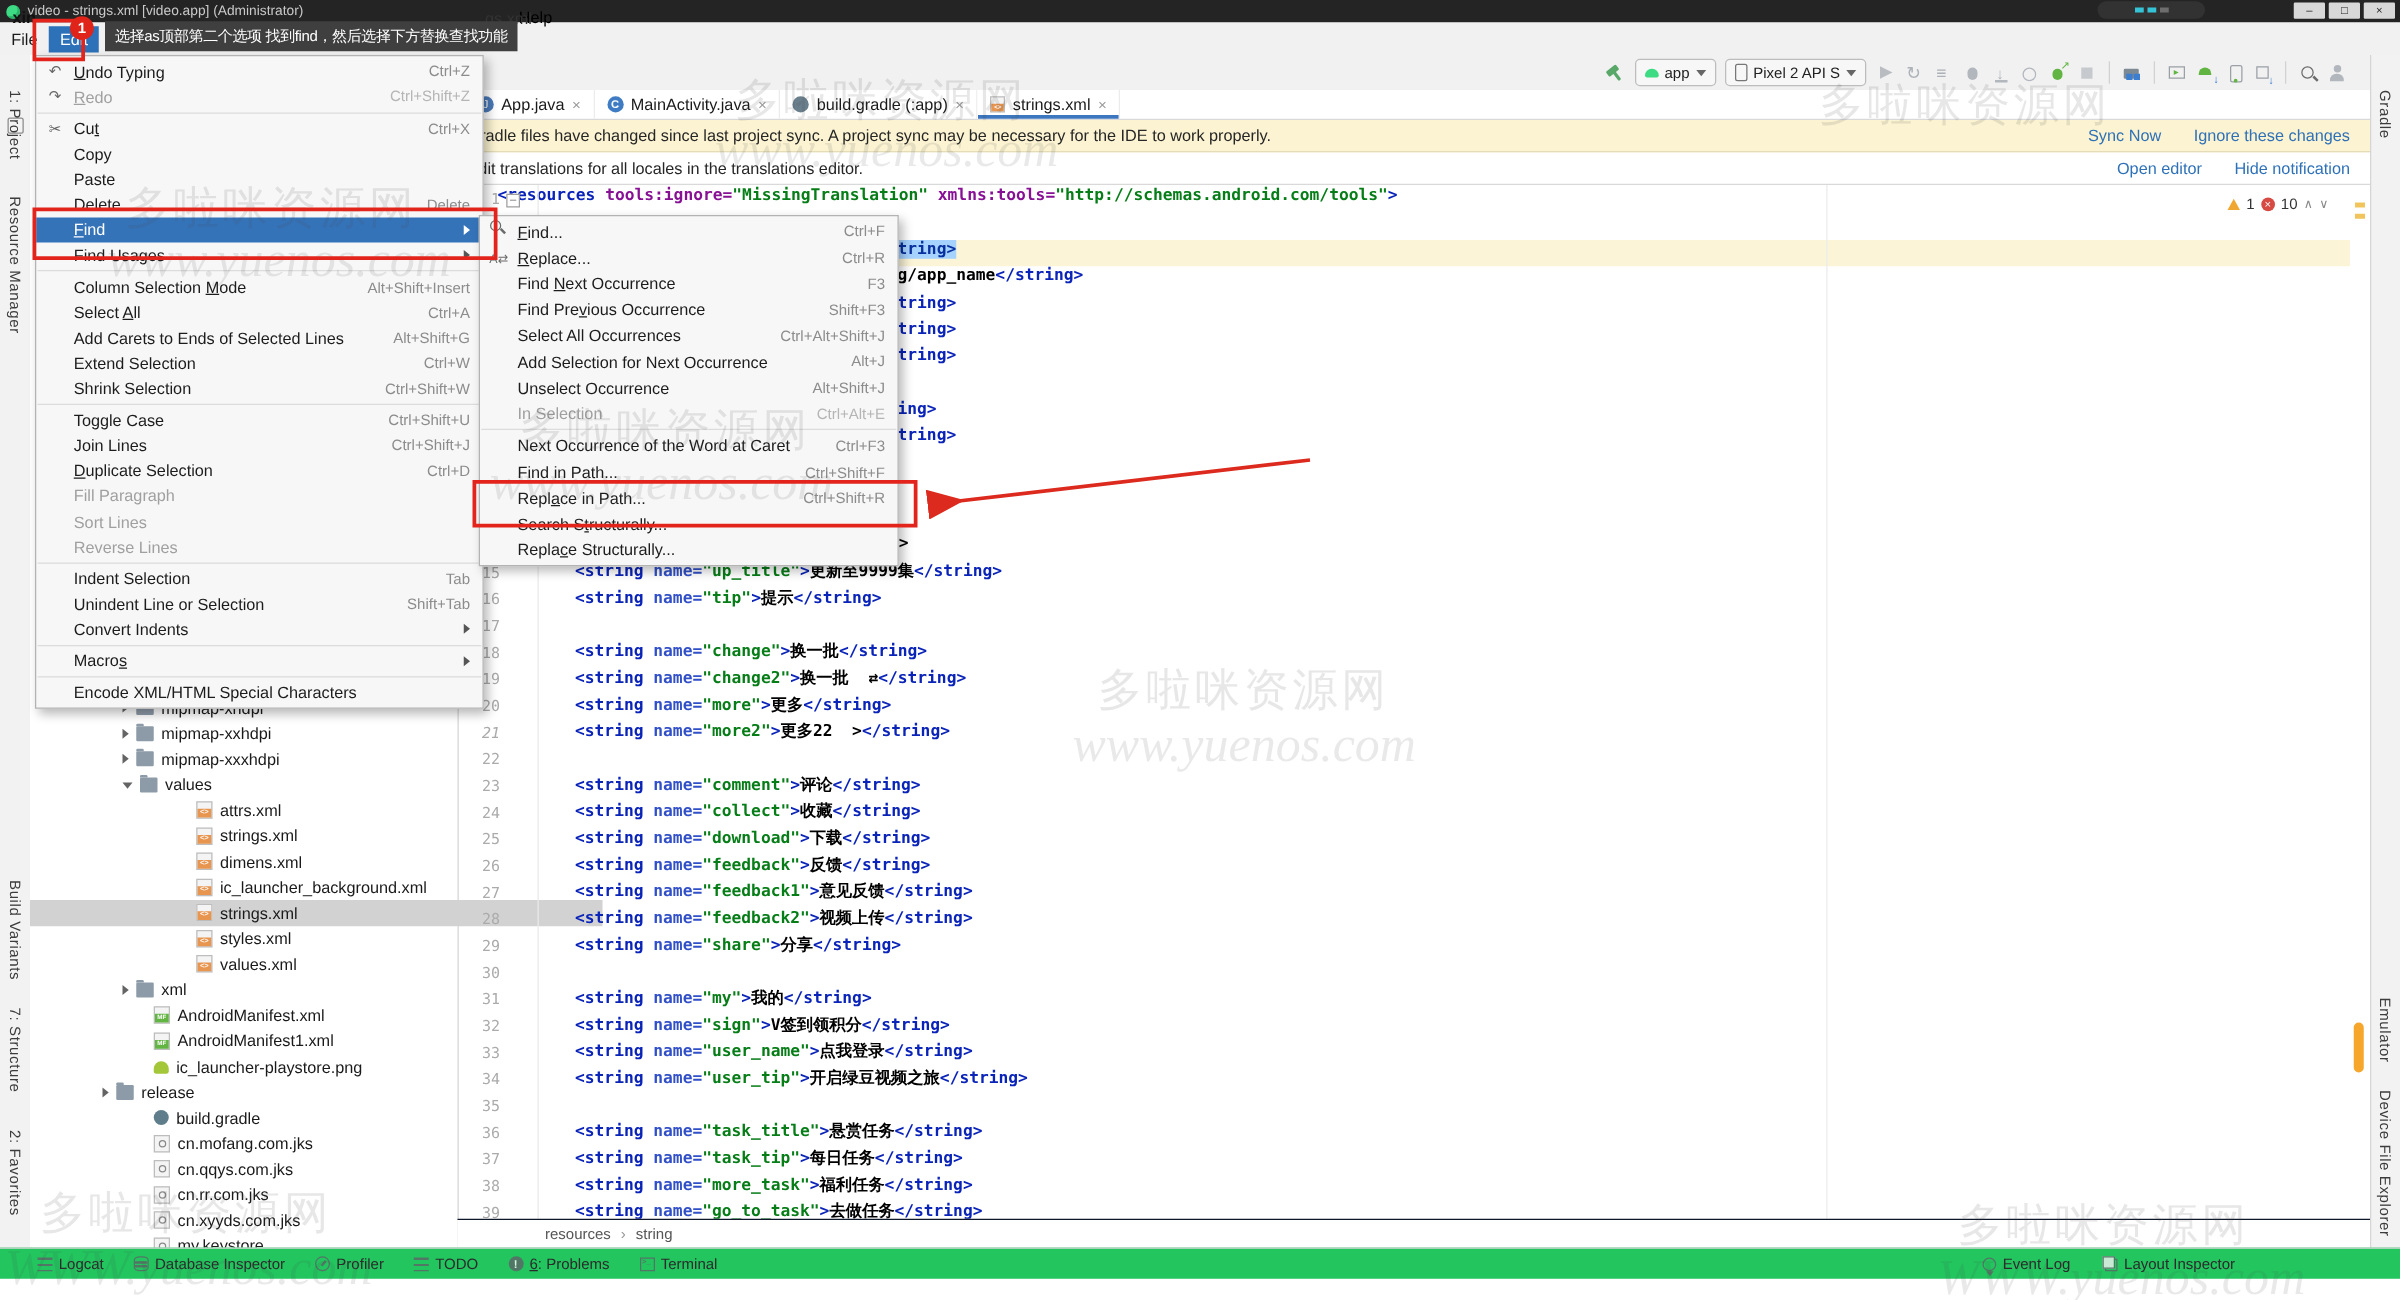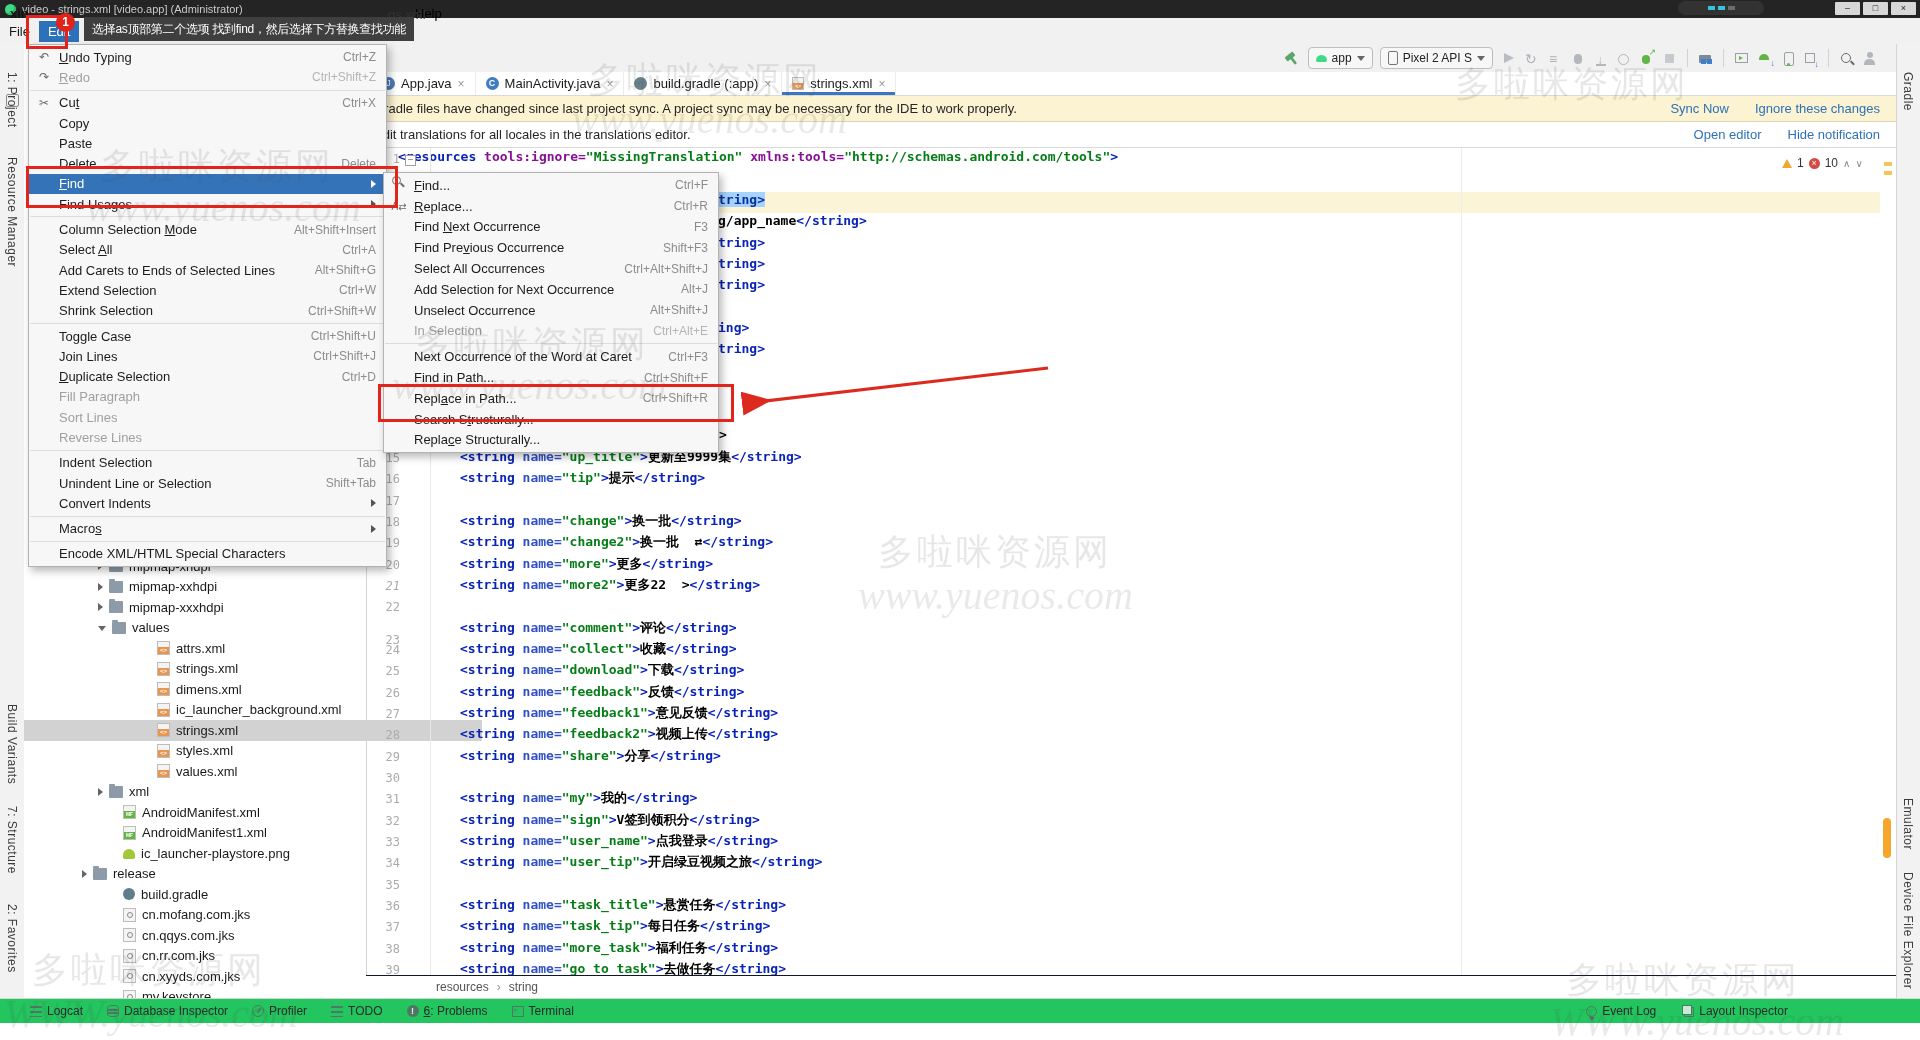--- a/index.html
+++ b/index.html
@@ -457,21 +457,21 @@
       <div class="ln" style="top: 490.58px;">17</div>
       <div class="ln" style="top: 511.91px;">18</div>
       <div class="lcode" style="top: 511.91px; left: 460px;"><span class="tk-tag">&lt;string</span><span class="tk-attr"> name=</span><span class="tk-str">"change"</span><span class="tk-tag">&gt;</span><span class="tk-txt">换一批</span><span class="tk-tag">&lt;/string&gt;</span></div>
       <div class="ln" style="top: 533.24px;">19</div>
       <div class="lcode" style="top: 533.24px; left: 460px;"><span class="tk-tag">&lt;string</span><span class="tk-attr"> name=</span><span class="tk-str">"change2"</span><span class="tk-tag">&gt;</span><span class="tk-txt">换一批  ⇄</span><span class="tk-tag">&lt;/string&gt;</span></div>
       <div class="ln" style="top: 554.57px;">20</div>
       <div class="lcode" style="top: 554.57px; left: 460px;"><span class="tk-tag">&lt;string</span><span class="tk-attr"> name=</span><span class="tk-str">"more"</span><span class="tk-tag">&gt;</span><span class="tk-txt">更多</span><span class="tk-tag">&lt;/string&gt;</span></div>
       <div class="ln" style="top: 575.9px; font-style: italic;">21</div>
       <div class="lcode" style="top: 575.9px; left: 460px;"><span class="tk-tag">&lt;string</span><span class="tk-attr"> name=</span><span class="tk-str">"more2"</span><span class="tk-tag">&gt;</span><span class="tk-txt">更多22  &gt;</span><span class="tk-tag">&lt;/string&gt;</span></div>
       <div class="ln" style="top: 597.23px;">22</div>
-      <div class="ln" style="top: 618.56px; margin-top: 11px;">23</div>
+      <div class="ln" style="top: 618.56px;">23</div>
       <div class="lcode" style="top: 618.56px; left: 460px;"><span class="tk-tag">&lt;string</span><span class="tk-attr"> name=</span><span class="tk-str">"comment"</span><span class="tk-tag">&gt;</span><span class="tk-txt">评论</span><span class="tk-tag">&lt;/string&gt;</span></div>
       <div class="ln" style="top: 639.89px;">24</div>
       <div class="lcode" style="top: 639.89px; left: 460px;"><span class="tk-tag">&lt;string</span><span class="tk-attr"> name=</span><span class="tk-str">"collect"</span><span class="tk-tag">&gt;</span><span class="tk-txt">收藏</span><span class="tk-tag">&lt;/string&gt;</span></div>
       <div class="ln" style="top: 661.22px;">25</div>
       <div class="lcode" style="top: 661.22px; left: 460px;"><span class="tk-tag">&lt;string</span><span class="tk-attr"> name=</span><span class="tk-str">"download"</span><span class="tk-tag">&gt;</span><span class="tk-txt">下载</span><span class="tk-tag">&lt;/string&gt;</span></div>
       <div class="ln" style="top: 682.55px;">26</div>
       <div class="lcode" style="top: 682.55px; left: 460px;"><span class="tk-tag">&lt;string</span><span class="tk-attr"> name=</span><span class="tk-str">"feedback"</span><span class="tk-tag">&gt;</span><span class="tk-txt">反馈</span><span class="tk-tag">&lt;/string&gt;</span></div>
       <div class="ln" style="top: 703.88px;">27</div>
       <div class="lcode" style="top: 703.88px; left: 460px;"><span class="tk-tag">&lt;string</span><span class="tk-attr"> name=</span><span class="tk-str">"feedback1"</span><span class="tk-tag">&gt;</span><span class="tk-txt">意见反馈</span><span class="tk-tag">&lt;/string&gt;</span></div>
       <div class="ln" style="top: 725.21px;">28</div>

